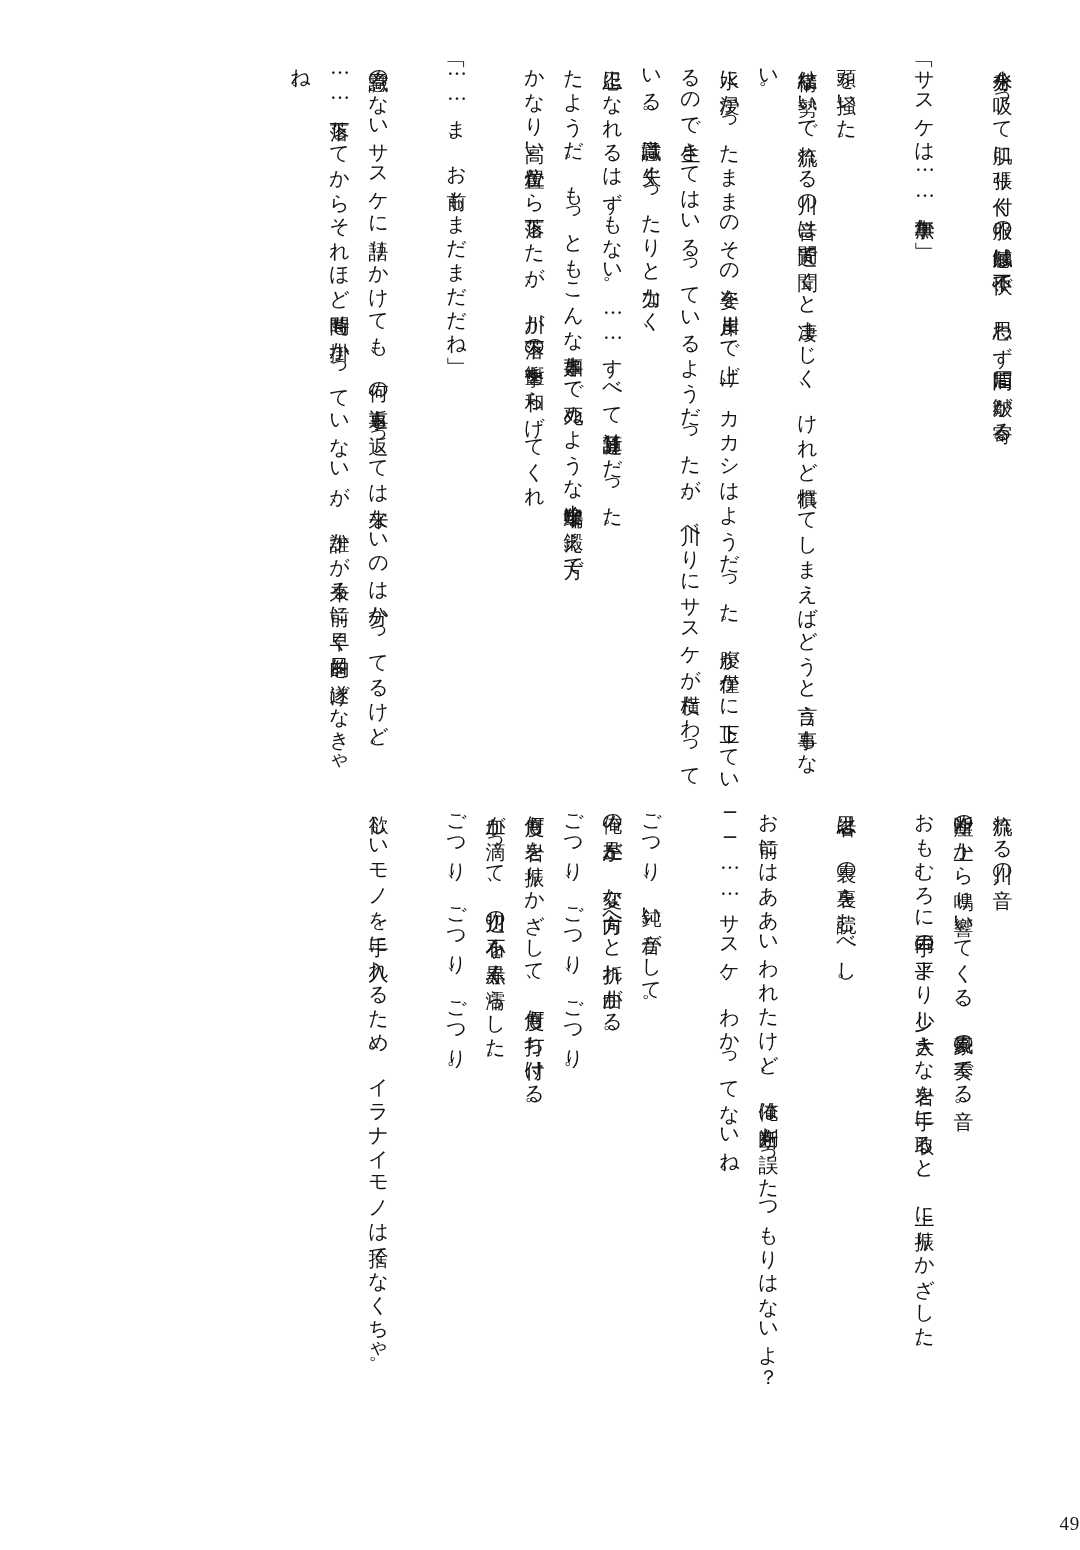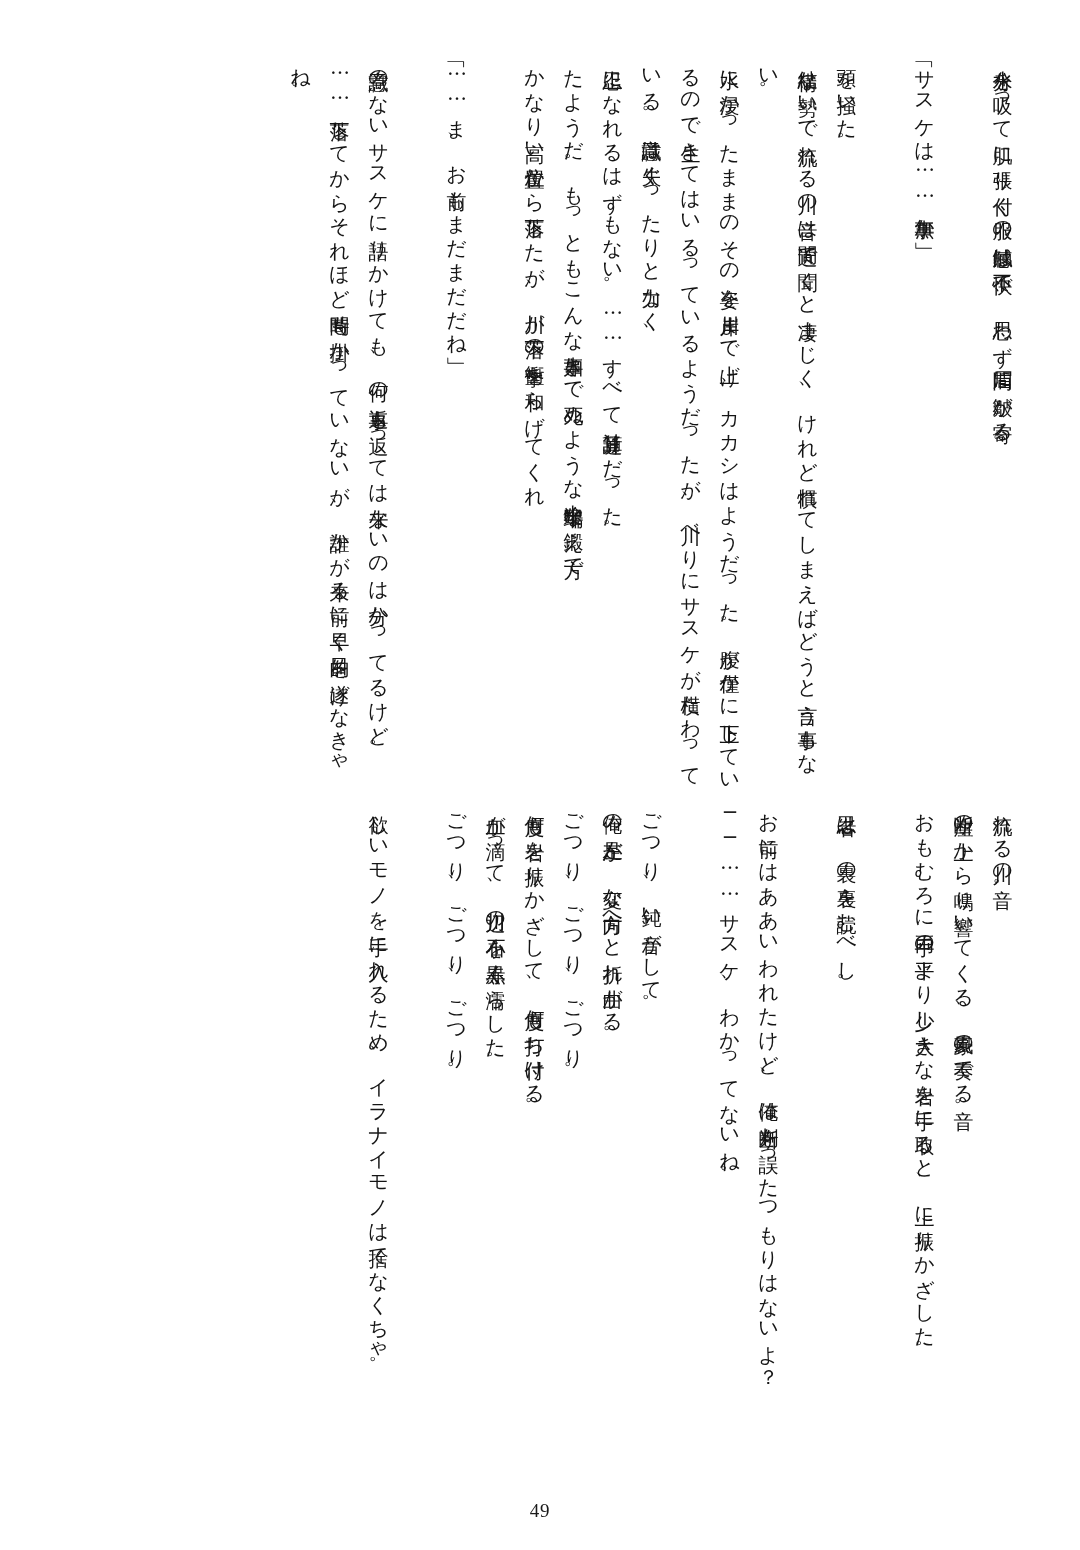--- a/index.html
+++ b/index.html
@@ -50,24 +50,24 @@
     position: absolute;
     top: 800px;
     right: 58px;
     height: 690px;
     width: 920px;
     text-align: left;
   }
 
   .page-number {
     position: absolute;
-    bottom: 28px;
+    bottom: 15px;
     left: 0;
     width: 100%;
-    text-align: center;
+    text-align: right;
     font-size: 19px;
     font-family: "Liberation Serif", "DejaVu Serif", serif;
     color: #1a1a1a;
     letter-spacing: 0.04em;
   }
 </style>
 </head>
 <body>
 
 <div class="page">

